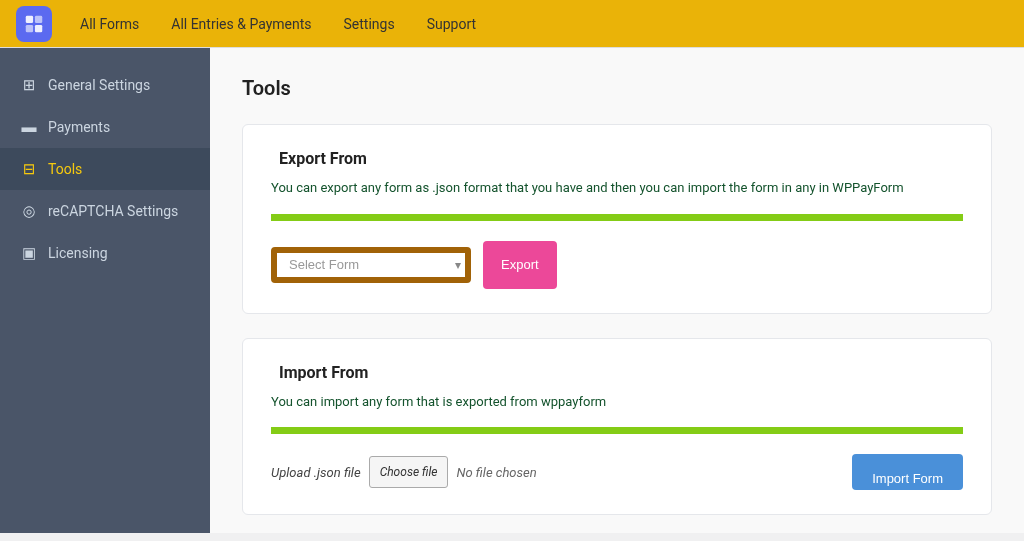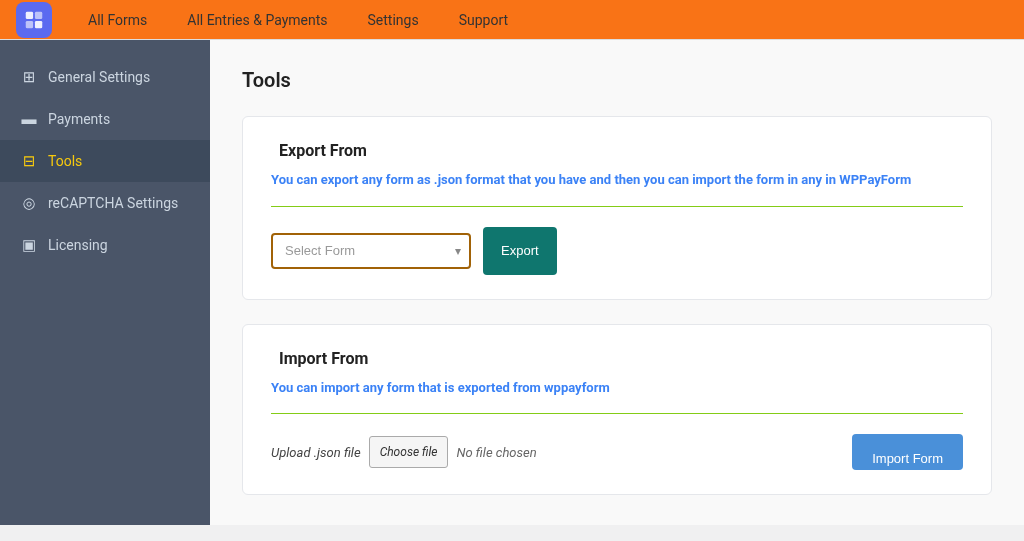--- a/index.html
+++ b/index.html
@@ -1,22 +1,22 @@
 <!DOCTYPE html>
 <html><head>
   <meta charset="utf-8">
   <style>
     * { box-sizing: border-box; margin: 0; padding: 0; }
     body { font-family: -apple-system, BlinkMacSystemFont, 'Segoe UI', Roboto, sans-serif; background: #f0f0f1; width: 1024px; height: 541px; overflow: hidden; }
 
     
     .top-nav {
-      display: flex; align-items: center; height: 40px;
-      background: #f97316; border-bottom: 1px solid #ddd;
-      padding: 0 16px; gap: 8px;
+      display: flex; align-items: center; height: 48px;
+      background: #eab308; border-bottom: 1px solid #ddd;
+      padding: 0 16px; 
     }
     .app-logo {
       width: 36px; height: 36px; background: #5b6af0;
       border-radius: 8px; display: flex; align-items: center;
       justify-content: center; margin-right: 12px; flex-shrink: 0;
     }
     .app-logo svg { width: 22px; height: 22px; }
     .nav-item {
       padding: 8px 16px; font-size: 14px; color: #333;
       cursor: pointer; border-radius: 4px; white-space: nowrap;
@@ -51,46 +51,46 @@
     
     .card {
       background: #fff; border-radius: 6px;
       border: 1px solid #e5e7eb; margin-bottom: 24px;
       padding: 24px 28px;
     }
     .card-title {
       font-size: 16px; font-weight: 700; color: #222; margin-bottom: 10px; margin-left: 8px;
     }
     .card-desc {
-      font-size: 13px; color: #3b82f6; line-height: 1.5; margin-bottom: 20px;
-      padding-bottom: 16px; border-bottom: 1px solid #84cc16; font-weight: bold;
+      font-size: 13px; color: #14532d; line-height: 1.5; margin-bottom: 20px;
+      padding-bottom: 16px; border-bottom: 7px solid #84cc16;
     }
     .form-label {
       font-size: 13px; color: #444; margin-bottom: 8px; display: block;
     }
     .form-row { display: flex; align-items: center; gap: 12px; }
 
     
     .select-wrap { position: relative; }
     .select-form {
       appearance: none; -webkit-appearance: none;
       width: 200px; height: 36px;
-      border: 2px solid #a16207; border-radius: 4px;
+      border: 6px solid #a16207; border-radius: 4px;
       padding: 0 32px 0 12px; font-size: 13px; color: #999;
       background: #fff; cursor: pointer;
     }
     .select-arrow {
       position: absolute; right: 10px; top: 50%; transform: translateY(-50%);
       pointer-events: none; color: #888; font-size: 12px;
     }
 
     
     .btn-export {
       height: 48px; padding: 0 18px; border: none; border-radius: 4px;
-      background: #0f766e; color: #fff; font-size: 13px; cursor: pointer;
+      background: #ec4899; color: #fff; font-size: 13px; cursor: pointer;
     }
     .btn-import {
       height: 36px; padding: 17px 20px; border: none; border-radius: 4px;
       background: #4a90d9; color: #fff; font-size: 13px; cursor: pointer; font-weight: 500;
     }
 
     
     .file-upload-row {
       display: flex; align-items: center; gap: 0; margin-right: auto; font-style: italic;
     }

